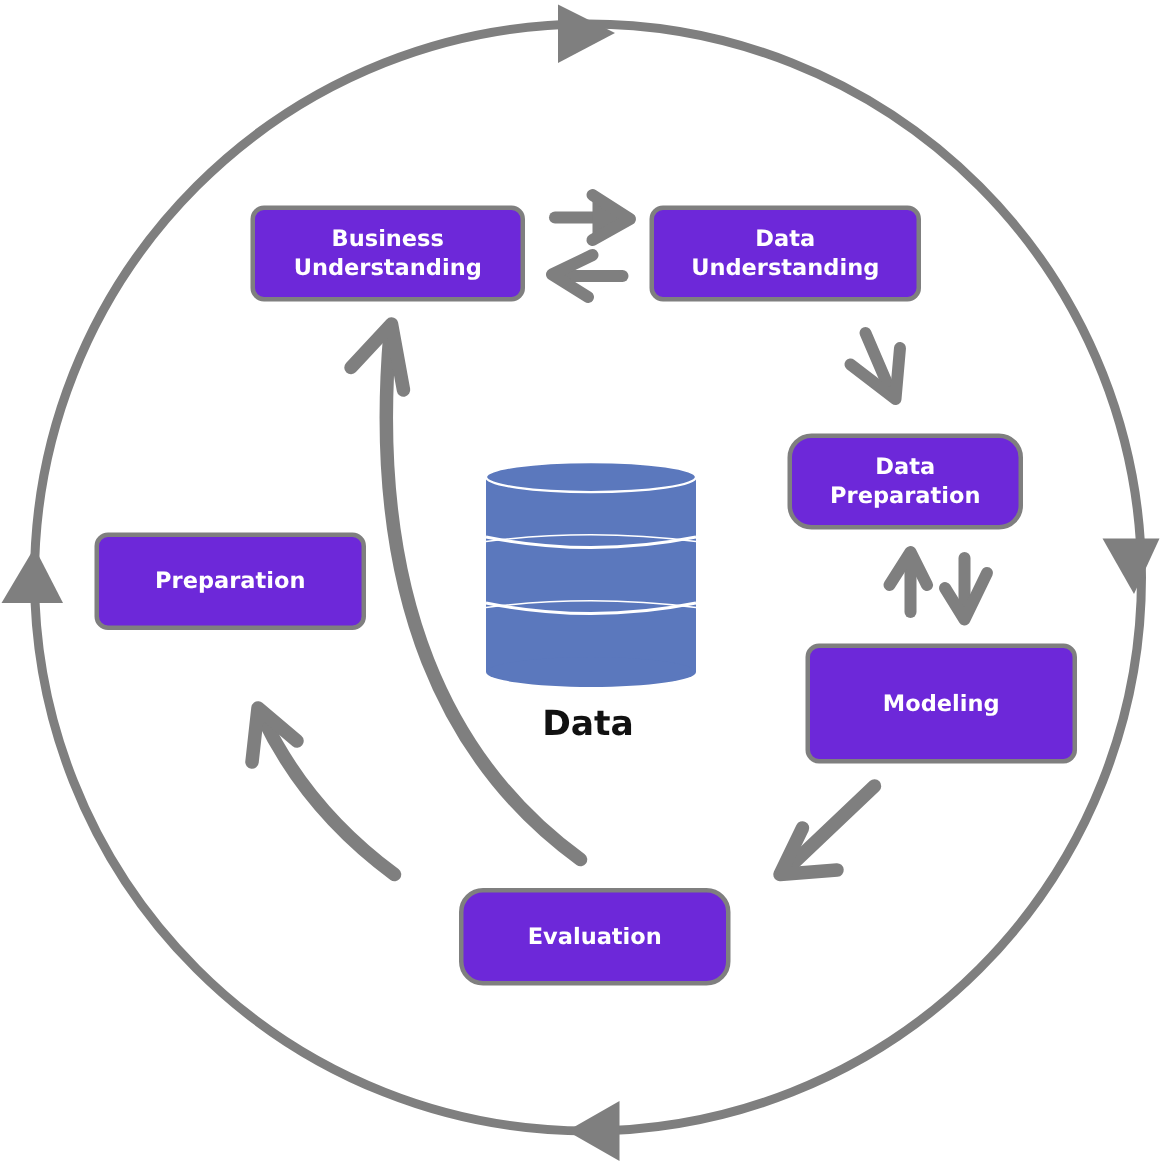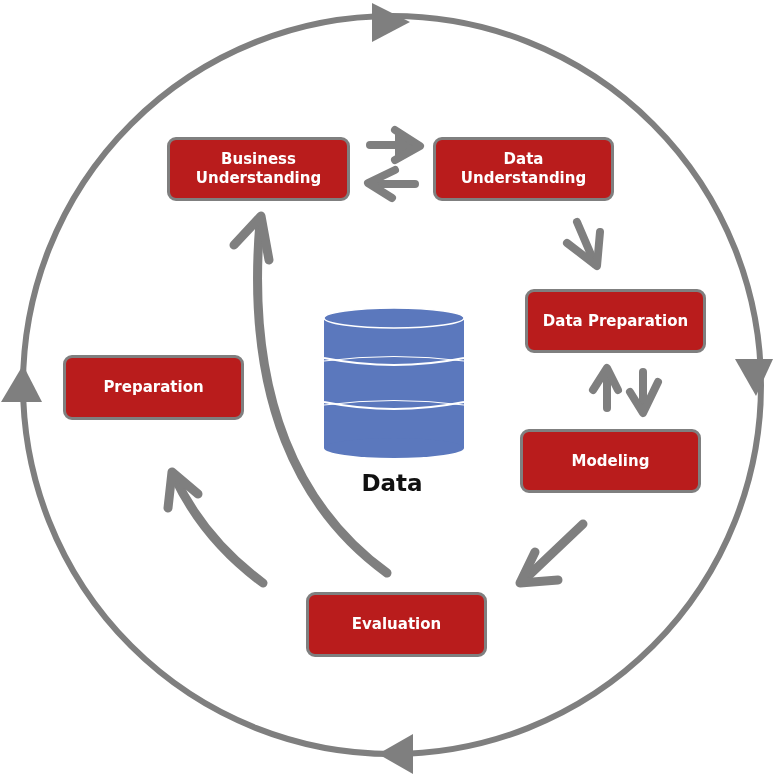--- a/index.html
+++ b/index.html
@@ -1,39 +1,39 @@
 <!DOCTYPE html>
 <html><head>
   <meta charset="utf-8">
   <style>
     html, body { margin: 0; padding: 0; background: #ffffff; }
     body { width: 778px; height: 777px; position: relative; overflow: hidden; font-family: "DejaVu Sans", sans-serif; }
     #diagram { position: absolute; left: 0; top: 0; width: 778px; height: 777px; }
     .stage-box {
       position: absolute;
-      background: #b91c1c;
+      background: #6d28d9;
       border: 3px solid #7f7f7f;
       border-radius: 9px;
       box-sizing: border-box;
       display: flex; align-items: center; justify-content: center;
       text-align: center;
       color: #ffffff;
       font-family: "DejaVu Sans", sans-serif;
       font-weight: bold;
       font-size: 15px;
       line-height: 19px;
       padding: 12px 6px;
       cursor: pointer;
     }
     .stage-box span { white-space: pre-line; }
     #box-business { left: 167px; top: 137px; width: 183px; height: 64px; }
     #box-data-understanding { left: 433px; top: 137px; width: 181px; height: 64px; }
-    #box-data-prep { left: 525px; top: 289px; width: 181px; height: 64px; }
-    #box-modeling { left: 520px; top: 429px; width: 181px; height: 64px; }
-    #box-evaluation { left: 306px; top: 592px; width: 181px; height: 65px; }
+    #box-data-prep { left: 525px; top: 289px; width: 157px; height: 64px; border-radius: 16px; }
+    #box-modeling { left: 537px; top: 429px; width: 181px; height: 80px; }
+    #box-evaluation { left: 306px; top: 592px; width: 181px; height: 65px; border-radius: 16px; }
     #box-deployment { left: 63px; top: 355px; width: 181px; height: 65px; }
     #data-label {
       position: absolute; left: 342px; top: 470px; width: 100px; text-align: center;
       font-family: "DejaVu Sans", sans-serif; font-weight: bold; font-size: 23px; color: #111111;
     }
   </style>
 </head>
 <body>
 
 <svg id="diagram" viewBox="0 0 778 777" xmlns="http://www.w3.org/2000/svg">

